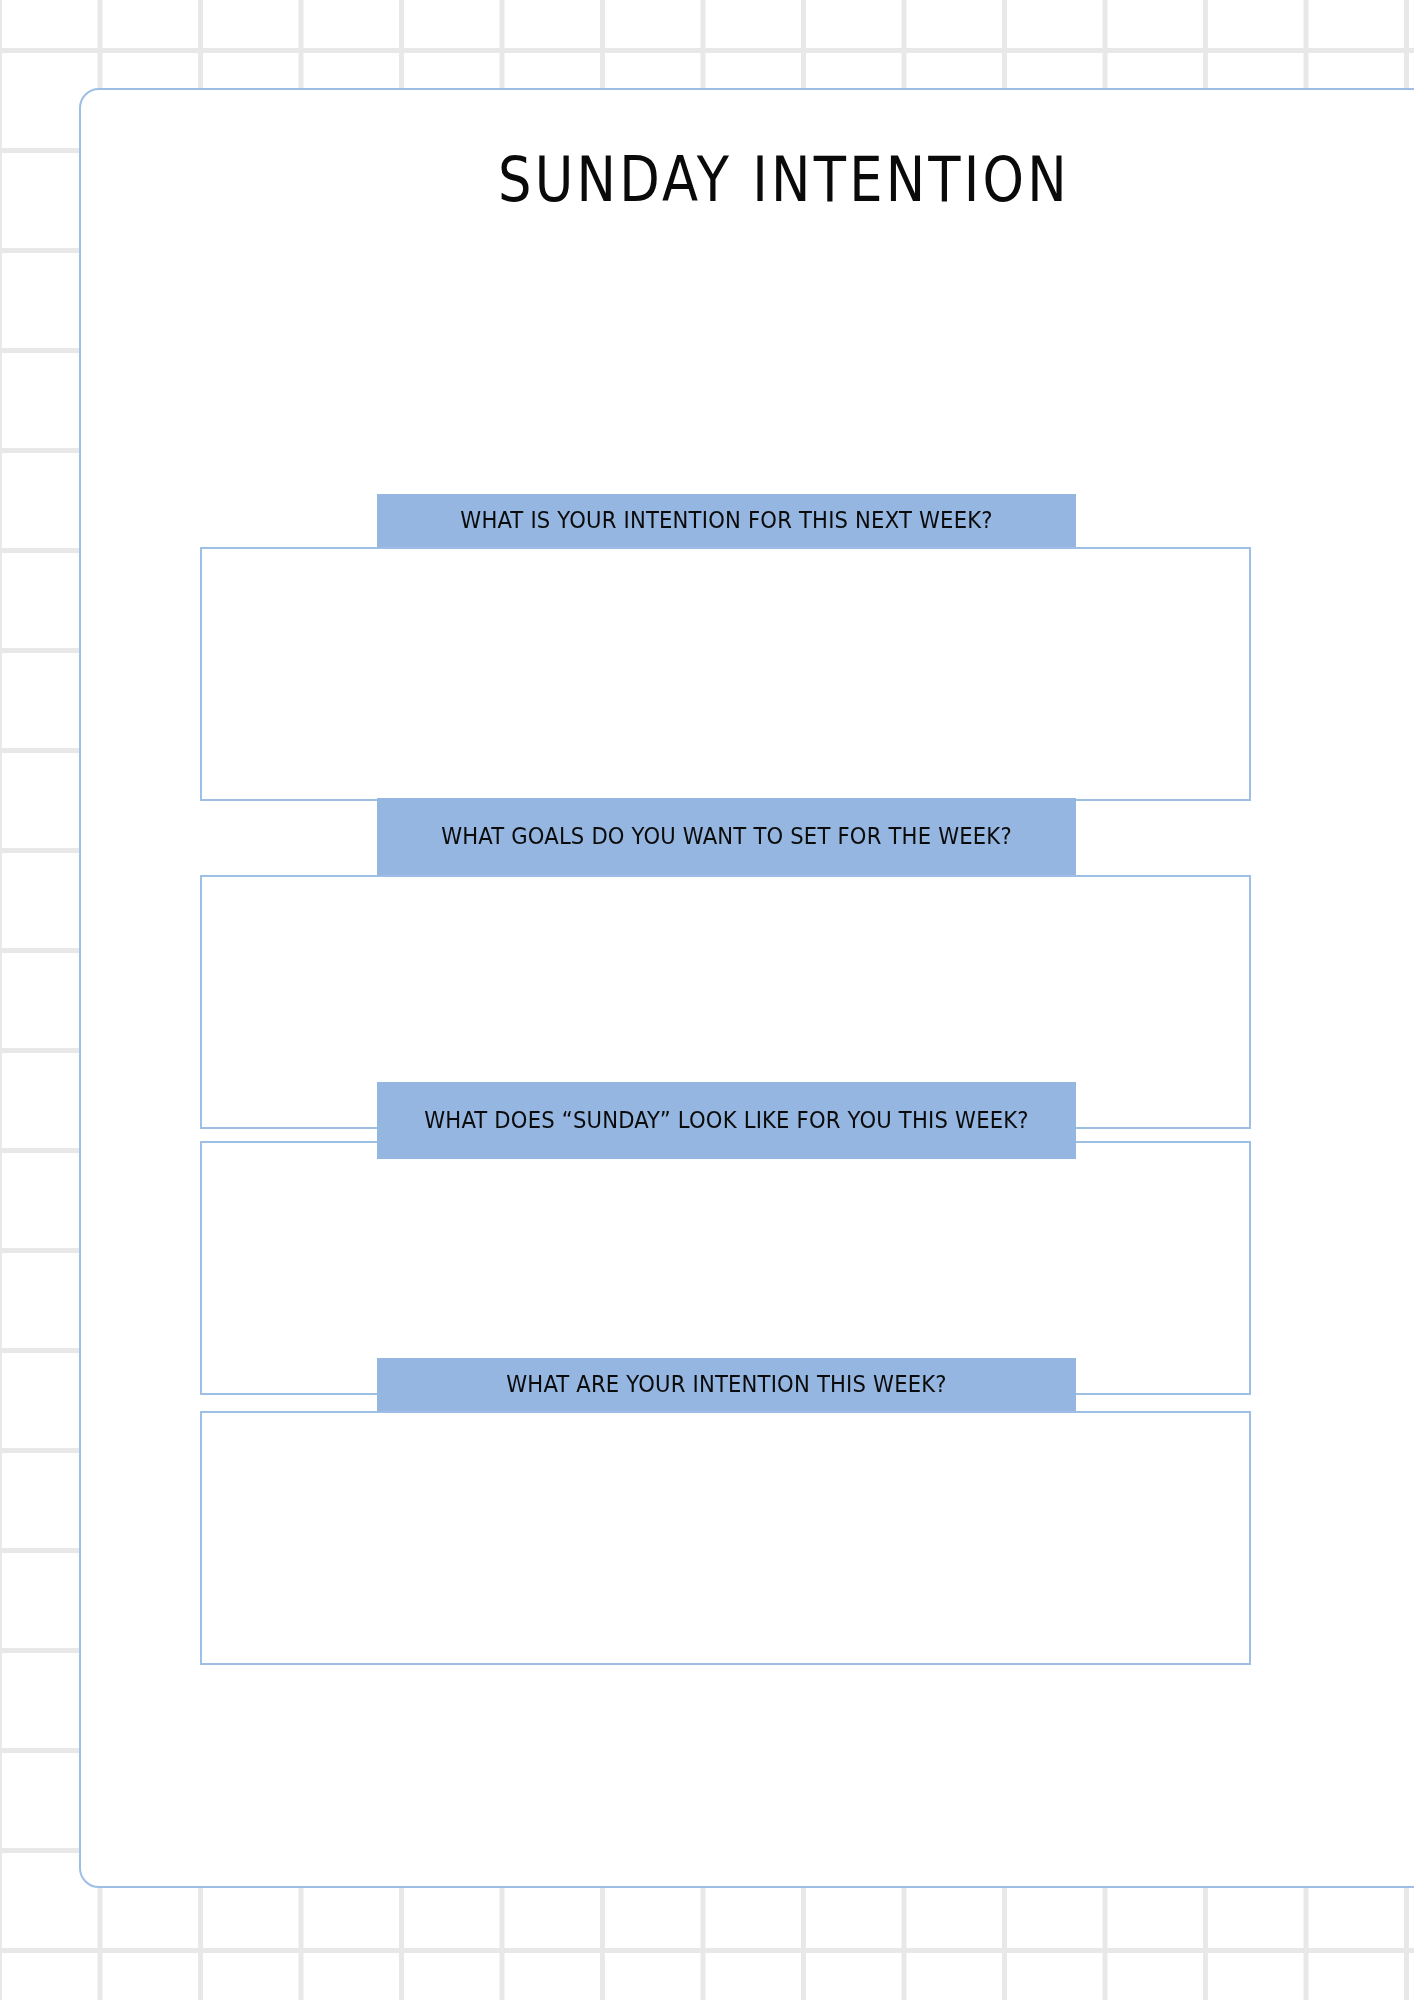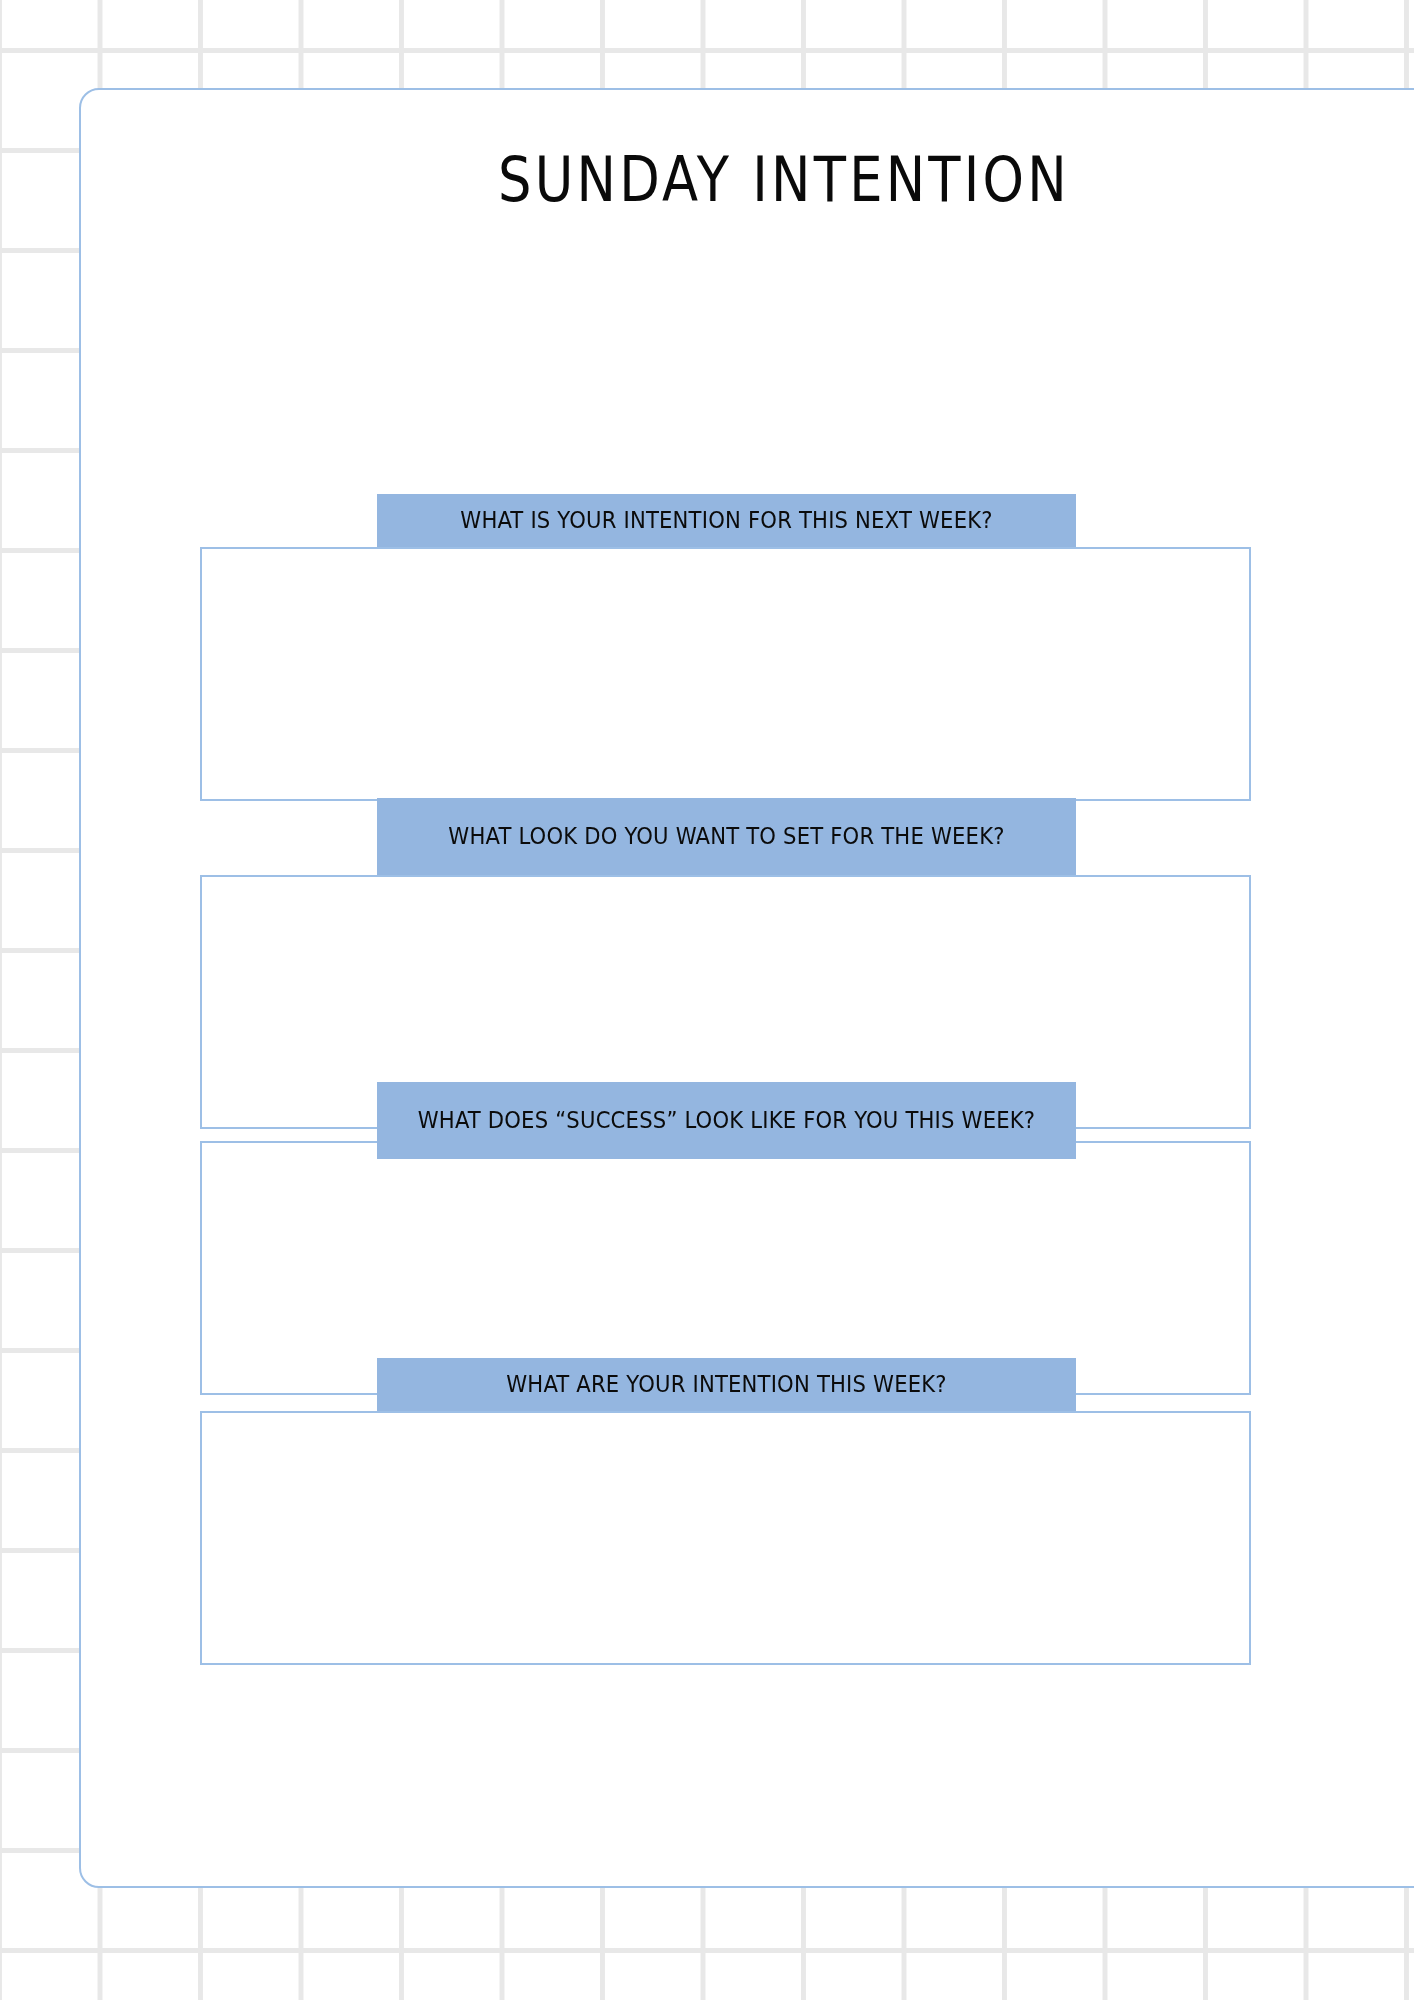--- a/index.html
+++ b/index.html
@@ -137,26 +137,26 @@
 
 
 
     <div class="block" id="block-1">
       <div class="answer-box"></div>
       <div class="banner">WHAT IS YOUR INTENTION FOR THIS NEXT WEEK?</div>
     </div>
 
     <div class="block" id="block-2">
       <div class="answer-box"></div>
-      <div class="banner">WHAT LOOK DO YOU WANT TO SET FOR THE WEEK?</div>
+      <div class="banner">WHAT GOALS DO YOU WANT TO SET FOR THE WEEK?</div>
     </div>
 
     <div class="block" id="block-3">
       <div class="answer-box"></div>
-      <div class="banner">WHAT DOES “SUCCESS” LOOK LIKE FOR YOU THIS WEEK?</div>
+      <div class="banner">WHAT DOES “SUNDAY” LOOK LIKE FOR YOU THIS WEEK?</div>
     </div>
 
     <div class="block" id="block-4">
       <div class="answer-box"></div>
       <div class="banner">WHAT ARE YOUR INTENTION THIS WEEK?</div>
     </div>
 
   </div>
 </div>
 

